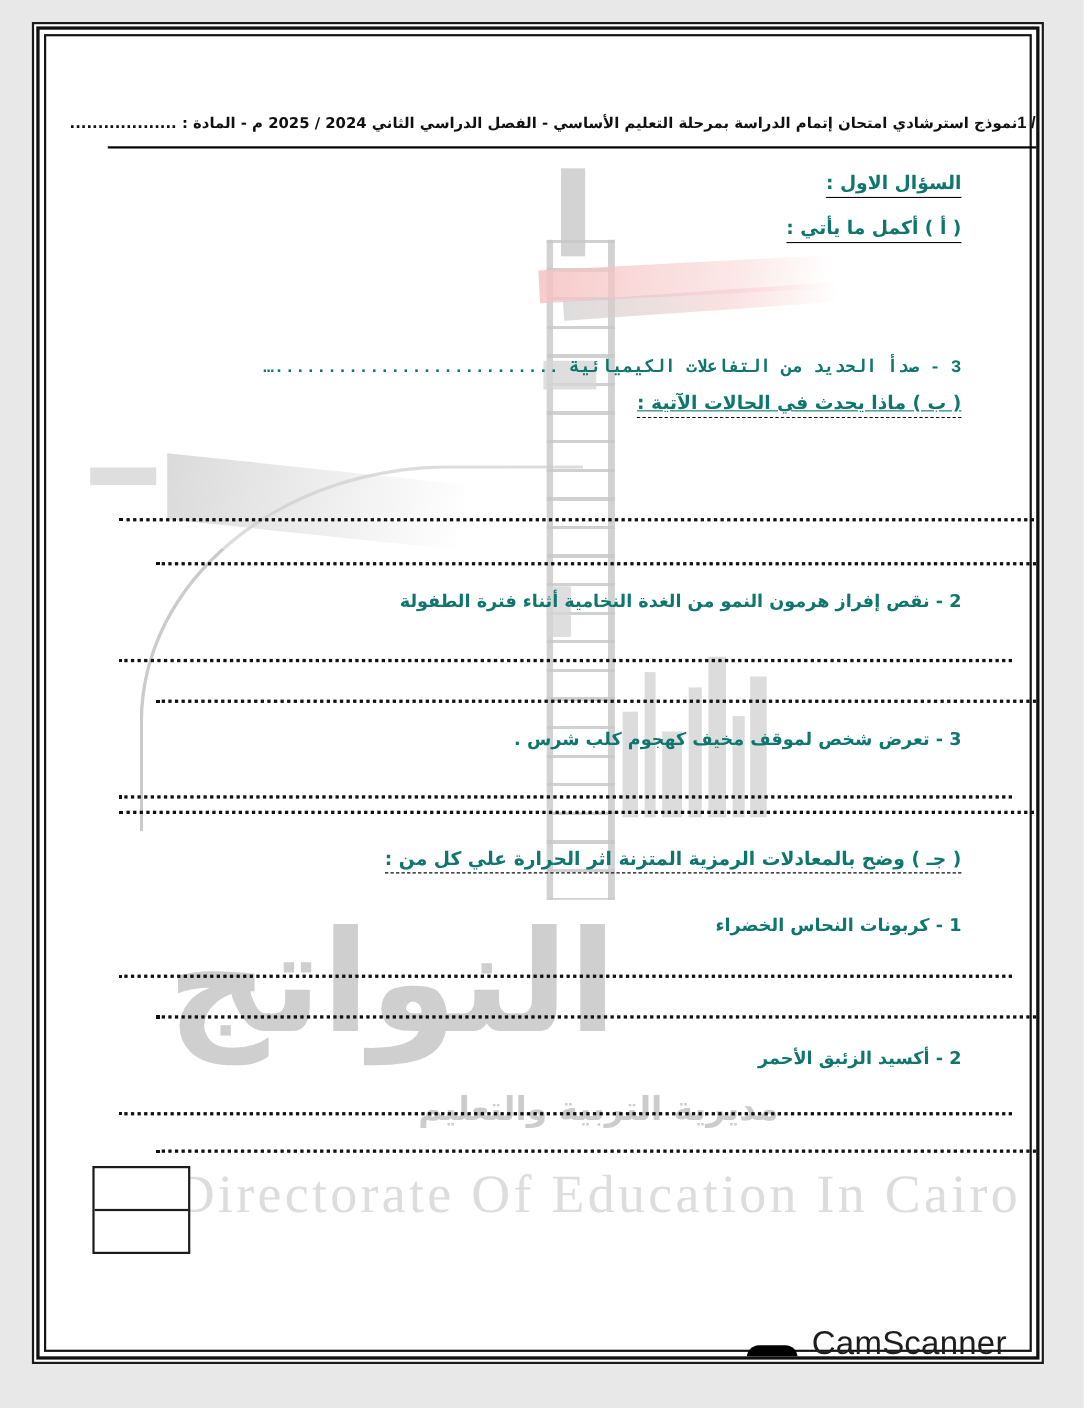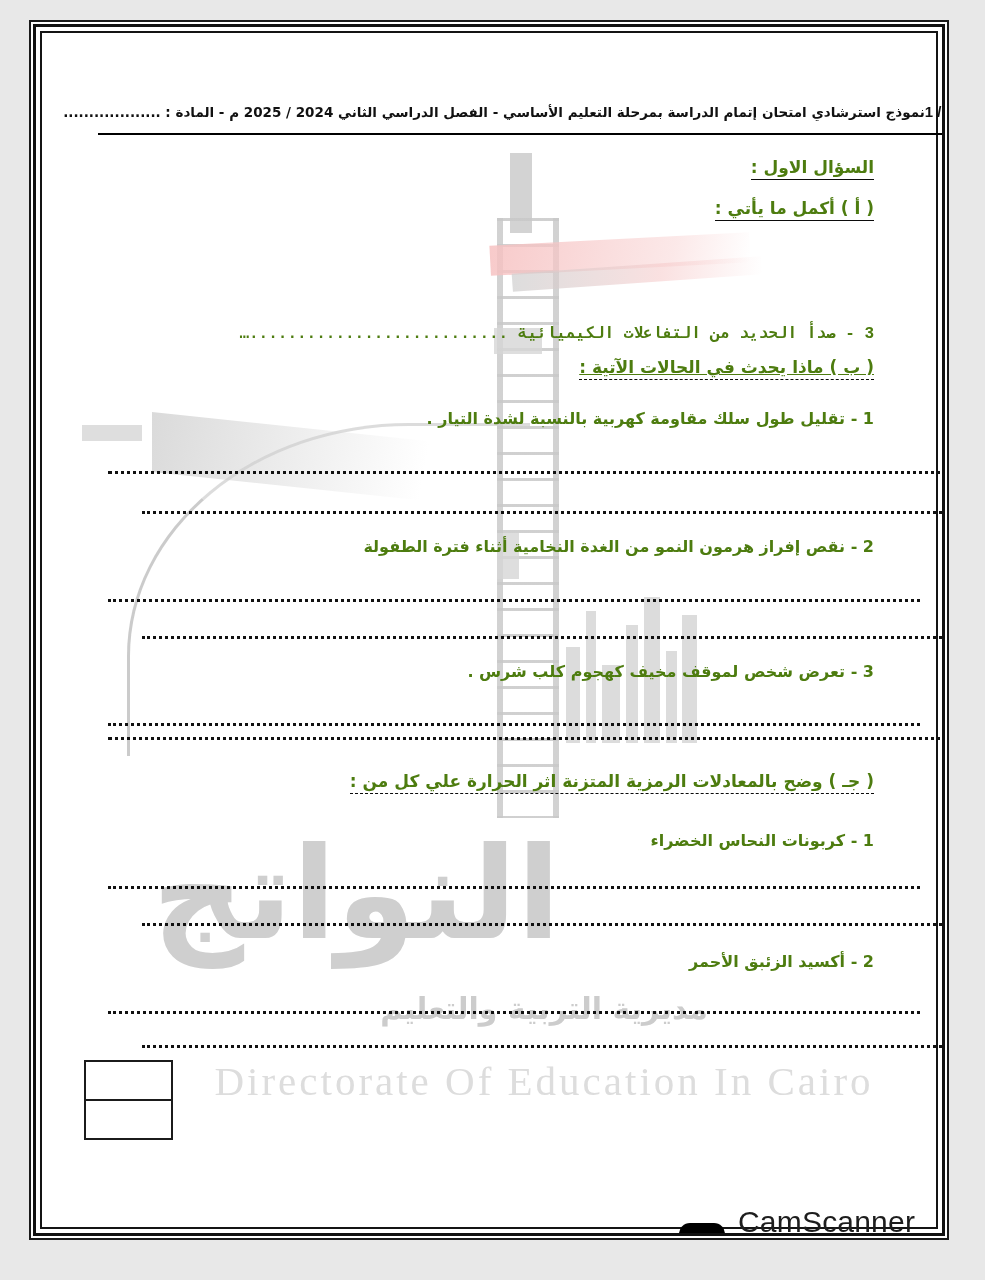--- a/index.html
+++ b/index.html
@@ -68,21 +68,21 @@
     letter-spacing: 14px;
     font-family: "DejaVu Sans", sans-serif;
     white-space: nowrap;
   }
   .wm-dir-en {
     position: absolute;
     left: 62px;
     top: 1024px;
     width: 880px;
     text-align: center;
-    font-size: 41px;
+    font-size: 49px;
     color: #dddddd;
     font-family: "Liberation Serif", serif;
     letter-spacing: 3px;
     white-space: nowrap;
     direction: ltr;
   }
   
   .wm-tower {
     position: absolute;
     left: 455px;
@@ -194,21 +194,21 @@
     width: 858px;
     height: 0;
     border-top: 2.5px solid #000;
   }
 
   
   .row {
     position: absolute;
     right: 62px;
     direction: rtl;
-    color: #4d7c0f;
+    color: #0f766e;
     font-weight: bold;
     font-family: "DejaVu Sans", sans-serif;
     white-space: nowrap;
   }
   .q-title      { font-size: 17px; }
   .sec-head     { font-size: 17px; }
   .item         { font-size: 16px; }
   .u-solid      { border-bottom: 1.6px solid #0b0b0b; padding-bottom: 2px; }
   .u-dashed     { border-bottom: 1.8px dashed #0b0b0b; padding-bottom: 2px; }
 
@@ -335,21 +335,20 @@
 
       <div class="row sec-head" style="top:165px;">
         <span class="u-solid">( أ ) أكمل ما يأتي :</span>
       </div>
       <div class="row item dots-inline" style="top:290px;font-family:Liberation Mono, monospace;">3 - صدأ الحديد من التفاعلات الكيميائية  ...........................…</div>
 
       <div class="row sec-head" style="top:324px;text-decoration:underline;">
         <span class="u-dashed">( ب ) ماذا يحدث في الحالات الآتية :</span>
       </div>
 
-      <div class="row item" style="top:376px;">1 -  تقليل طول سلك مقاومة كهربية بالنسبة لشدة التيار .</div>
       <div class="ansline" style="top:434px;"></div>
       <div class="ansline short-l" style="top:474px;"></div>
 
       <div class="row item" style="top:504px;">2 - نقص إفراز هرمون النمو من الغدة النخامية أثناء فترة الطفولة</div>
       <div class="ansline short-r" style="top:562px;"></div>
       <div class="ansline short-l" style="top:599px;"></div>
 
       <div class="row item" style="top:629px;">3 -  تعرض شخص لموقف مخيف كهجوم كلب شرس .</div>
       <div class="ansline short-r" style="top:686px;"></div>
       <div class="ansline" style="top:700px;"></div>

